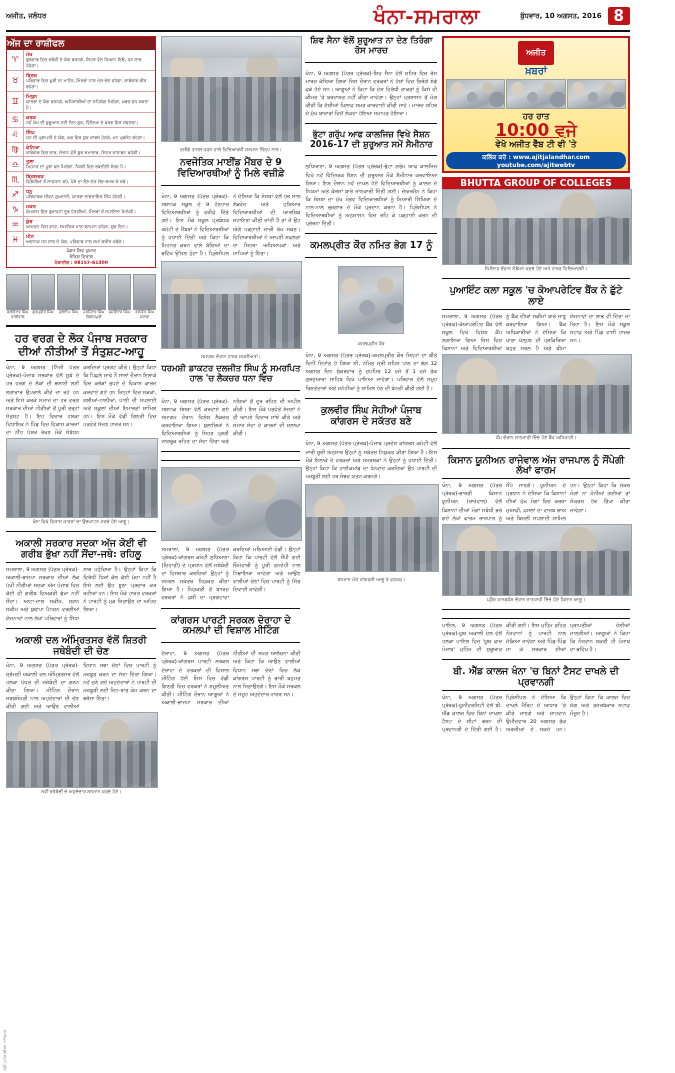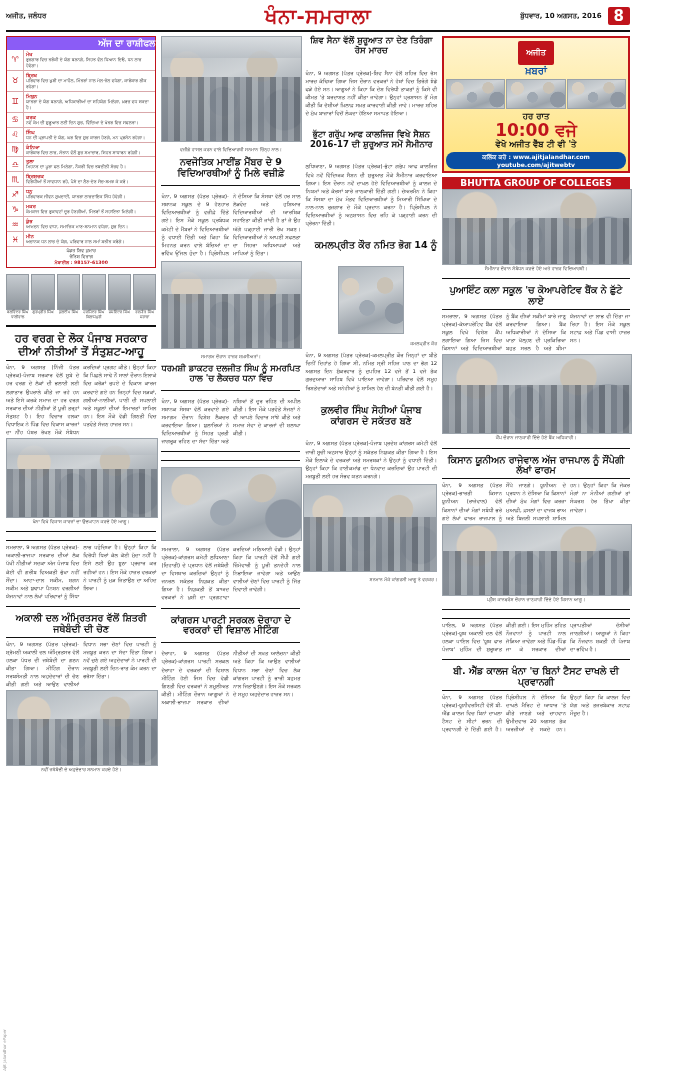--- a/index.html
+++ b/index.html
@@ -2,31 +2,31 @@
 <html><head>
 <meta charset="utf-8">
 <style>
   html,body{margin:0;padding:0;background:#ffffff;}
   body{width:675px;height:1073px;font-family:"DejaVu Sans","Liberation Sans",sans-serif;color:#111;overflow:hidden;}
   .page{position:relative;width:636px;height:1073px;background:#fff;box-sizing:border-box;padding:4px 6px 6px 6px;}
 
   
   .masthead{display:flex;align-items:center;justify-content:space-between;border-bottom:2px solid #111;padding-bottom:2px;}
   .mh-left{font-size:7px;font-weight:bold;color:#111;width:150px;}
-  .mh-title{flex:1;text-align:center;font-size:20px;font-weight:bold;color:#c0141b;letter-spacing:0.5px;}
+  .mh-title{flex:1;text-align:right;font-size:20px;font-weight:bold;color:#c0141b;letter-spacing:0.5px;}
   .mh-right{display:flex;align-items:center;gap:6px;width:150px;justify-content:flex-end;}
   .mh-date{font-size:7px;font-weight:bold;}
   .mh-pageno{background:#c0141b;color:#fff;font-size:15px;font-weight:bold;padding:0px 6px;border-radius:2px;line-height:18px;}
 
   
   .cols{display:flex;gap:5px;margin-top:4px;height:1038px;}
   .col{display:flex;flex-direction:column;gap:4px;}
   .c1{width:160px;}
   .c2{width:148px;}
-  .c3{width:140px;align-items:flex-end;}
+  .c3{width:140px;}
   .c4{width:200px;}
 
   
   .hdl{font-weight:bold;color:#111;line-height:1.15;text-align:center;}
   .h-lg{font-size:11px;}
   .h-md{font-size:9.5px;}
   .h-sm{font-size:8.5px;}
   .rule{border-top:1px solid #111;margin:2px 0;}
   .thickrule{border-top:2px solid #111;margin:2px 0;}
 
@@ -48,29 +48,29 @@
   }
   .photo .people{position:absolute;bottom:0;left:0;right:0;height:62%;
     background:repeating-linear-gradient(90deg,#6f7781 0 6px,#8d949c 6px 12px,#5d646d 12px 18px,#a0a7ad 18px 24px);
     opacity:.75;}
   .photo .strip{position:absolute;top:0;left:0;right:0;height:20%;background:linear-gradient(180deg,#dfe3e6,#b7bdc3);opacity:.8;}
 
   
   .ad-ajit{border:2px solid #c0141b;background:linear-gradient(180deg,#fff4cf,#ffe27a);padding:2px;text-align:center;}
   .ad-ajit .logo{display:inline-block;background:#c0141b;color:#fff;font-size:8px;font-weight:bold;padding:7px 8px;border-radius:2px;}
   .ad-ajit .big{font-size:10px;font-weight:bold;color:#0a4ea3;line-height:1.05;margin:1px 0;}
-  .ad-ajit .time{font-size:17px;font-weight:bold;color:#c0141b;line-height:1;}
+  .ad-ajit .time{font-size:17px;font-weight:bold;color:#c0141b;line-height:1;text-decoration:underline;}
   .ad-ajit .sub{font-size:8.5px;font-weight:bold;color:#111;}
   .ad-ajit .web{background:#0a4ea3;color:#fff;font-size:6px;font-weight:bold;padding:1px 2px;margin-top:2px;border-radius:8px;}
   .ad-photos{display:flex;gap:1px;margin:2px 0;}
   .ad-photos .photo{height:28px;flex:1;}
 
   
   .rashi{border:1px solid #c0141b;}
-  .rashi .rh{background:#8b5cf6;color:#fff;font-size:9px;font-weight:bold;text-align:right;padding:1px 0;}
+  .rashi .rh{background:#7f1d1d;color:#fff;font-size:9px;font-weight:bold;text-align:left;padding:1px 0;}
   .rashi .rr{display:flex;border-bottom:0.5px solid #d9a7aa;}
   .rashi .ri{width:16px;flex:none;display:flex;align-items:center;justify-content:center;font-size:8px;color:#c0141b;border-right:0.5px solid #d9a7aa;}
   .rashi .rt{flex:1;padding:1px 2px;}
   .rashi .rn{font-size:5px;font-weight:bold;color:#c0141b;line-height:1.2;}
   .rashi .rd{font-size:4.4px;line-height:1.35;color:#222;}
   .rashi .foot{font-size:4.6px;text-align:center;padding:1px;line-height:1.3;}
   .rashi .footred{color:#c0141b;font-weight:bold;}
 
   
   .portraits{display:flex;gap:2px;margin-top:2px;}
@@ -223,20 +223,21 @@
           <div class="grain"></div>
             <div class="strip"></div>
             <div class="people"></div>
         </div>
         <div class="cap">ਖੰਨਾ ਵਿਖੇ ਵਿਕਾਸ ਕਾਰਜਾਂ ਦਾ ਉਦਘਾਟਨ ਕਰਦੇ ਹੋਏ ਆਗੂ।</div>
       </div>
 
       <div class="rule"></div>
 
       <div>
+        <div class="hdl h-md">ਅਕਾਲੀ ਸਰਕਾਰ ਸਦਕਾ ਅੱਜ ਕੋਈ ਵੀ ਗਰੀਬ ਭੁੱਖਾ ਨਹੀਂ ਸੌਂਦਾ-ਜਥੇ: ਰਹਿਲੂ</div>
         <div class="rule"></div>
         <div class="body-txt b2">ਸਮਰਾਲਾ, 9 ਅਗਸਤ (ਪੱਤਰ ਪ੍ਰੇਰਕ)-ਅਕਾਲੀ-ਭਾਜਪਾ ਸਰਕਾਰ ਦੀਆਂ ਲੋਕ ਪੱਖੀ ਨੀਤੀਆਂ ਸਦਕਾ ਅੱਜ ਪੰਜਾਬ ਵਿਚ ਕੋਈ ਵੀ ਗਰੀਬ ਵਿਅਕਤੀ ਭੁੱਖਾ ਨਹੀਂ ਸੌਂਦਾ। ਆਟਾ-ਦਾਲ ਸਕੀਮ, ਸ਼ਗਨ ਸਕੀਮ ਅਤੇ ਬੁਢਾਪਾ ਪੈਨਸ਼ਨ ਵਰਗੀਆਂ ਯੋਜਨਾਵਾਂ ਨਾਲ ਲੱਖਾਂ ਪਰਿਵਾਰਾਂ ਨੂੰ ਸਿੱਧਾ ਲਾਭ ਪਹੁੰਚਿਆ ਹੈ। ਉਨ੍ਹਾਂ ਕਿਹਾ ਕਿ ਵਿਰੋਧੀ ਧਿਰਾਂ ਕੋਲ ਕੋਈ ਮੁੱਦਾ ਨਹੀਂ ਹੈ ਇਸੇ ਲਈ ਉਹ ਝੂਠਾ ਪ੍ਰਚਾਰ ਕਰ ਰਹੀਆਂ ਹਨ। ਇਸ ਮੌਕੇ ਹਾਜ਼ਰ ਵਰਕਰਾਂ ਨੇ ਪਾਰਟੀ ਨੂੰ ਮੁੜ ਜਿਤਾਉਣ ਦਾ ਅਹਿਦ ਲਿਆ।</div>
       </div>
 
       <div class="rule"></div>
 
       <div>
         <div class="hdl h-md">ਅਕਾਲੀ ਦਲ ਅੰਮ੍ਰਿਤਸਰ ਵੱਲੋਂ ਸ਼ਿਤਰੀ ਜਥੇਬੰਦੀ ਦੀ ਚੋਣ</div>
         <div class="rule"></div>
         <div class="body-txt b2">ਖੰਨਾ, 9 ਅਗਸਤ (ਪੱਤਰ ਪ੍ਰੇਰਕ)-ਸ਼੍ਰੋਮਣੀ ਅਕਾਲੀ ਦਲ ਅੰਮ੍ਰਿਤਸਰ ਵੱਲੋਂ ਹਲਕਾ ਪੱਧਰ ਦੀ ਜਥੇਬੰਦੀ ਦਾ ਗਠਨ ਕੀਤਾ ਗਿਆ। ਮੀਟਿੰਗ ਦੌਰਾਨ ਸਰਬਸੰਮਤੀ ਨਾਲ ਅਹੁਦੇਦਾਰਾਂ ਦੀ ਚੋਣ ਕੀਤੀ ਗਈ ਅਤੇ ਆਉਣ ਵਾਲੀਆਂ ਵਿਧਾਨ ਸਭਾ ਚੋਣਾਂ ਵਿਚ ਪਾਰਟੀ ਨੂੰ ਮਜ਼ਬੂਤ ਕਰਨ ਦਾ ਸੱਦਾ ਦਿੱਤਾ ਗਿਆ। ਨਵੇਂ ਚੁਣੇ ਗਏ ਅਹੁਦੇਦਾਰਾਂ ਨੇ ਪਾਰਟੀ ਦੀ ਮਜ਼ਬੂਤੀ ਲਈ ਦਿਨ-ਰਾਤ ਕੰਮ ਕਰਨ ਦਾ ਭਰੋਸਾ ਦਿੱਤਾ।</div>
@@ -275,40 +276,40 @@
       <div class="rule"></div>
 
       <div class="rule"></div>
       <div class="photo" style="height:72px;">
         <div class="grain"></div>
       </div>
       <div class="body-txt b2">ਸਮਰਾਲਾ, 9 ਅਗਸਤ (ਪੱਤਰ ਪ੍ਰੇਰਕ)-ਕਾਂਗਰਸ ਕਮੇਟੀ ਲੁਧਿਆਣਾ (ਦਿਹਾਤੀ) ਦੇ ਪ੍ਰਧਾਨ ਵੱਲੋਂ ਜਥੇਬੰਦੀ ਦਾ ਵਿਸਥਾਰ ਕਰਦਿਆਂ ਉਨ੍ਹਾਂ ਨੂੰ ਜਨਰਲ ਸਕੱਤਰ ਨਿਯੁਕਤ ਕੀਤਾ ਗਿਆ ਹੈ। ਨਿਯੁਕਤੀ ਤੋਂ ਬਾਅਦ ਵਰਕਰਾਂ ਨੇ ਖੁਸ਼ੀ ਦਾ ਪ੍ਰਗਟਾਵਾ ਕਰਦਿਆਂ ਮਠਿਆਈ ਵੰਡੀ। ਉਨ੍ਹਾਂ ਕਿਹਾ ਕਿ ਪਾਰਟੀ ਵੱਲੋਂ ਸੌਂਪੀ ਗਈ ਜ਼ਿੰਮੇਵਾਰੀ ਨੂੰ ਪੂਰੀ ਤਨਦੇਹੀ ਨਾਲ ਨਿਭਾਇਆ ਜਾਵੇਗਾ ਅਤੇ ਆਉਣ ਵਾਲੀਆਂ ਚੋਣਾਂ ਵਿਚ ਪਾਰਟੀ ਨੂੰ ਜਿੱਤ ਦਿਵਾਈ ਜਾਵੇਗੀ।</div>
 
       <div class="rule"></div>
 
-      <div class="hdl h-md">ਕਾਂਗਰਸ ਪਾਰਟੀ ਸਰਕਲ ਦੋਰਾਹਾ ਦੇ ਵਰਕਰਾਂ ਦੀ ਵਿਸ਼ਾਲ ਮੀਟਿੰਗ</div>
+      <div class="hdl h-md">ਕਾਂਗਰਸ ਪਾਰਟੀ ਸਰਕਲ ਦੋਰਾਹਾ ਦੇ ਕਮਲਪਾਂ ਦੀ ਵਿਸ਼ਾਲ ਮੀਟਿੰਗ</div>
       <div class="rule"></div>
       <div class="body-txt b2">ਦੋਰਾਹਾ, 9 ਅਗਸਤ (ਪੱਤਰ ਪ੍ਰੇਰਕ)-ਕਾਂਗਰਸ ਪਾਰਟੀ ਸਰਕਲ ਦੋਰਾਹਾ ਦੇ ਵਰਕਰਾਂ ਦੀ ਵਿਸ਼ਾਲ ਮੀਟਿੰਗ ਹੋਈ ਜਿਸ ਵਿਚ ਵੱਡੀ ਗਿਣਤੀ ਵਿਚ ਵਰਕਰਾਂ ਨੇ ਸ਼ਮੂਲੀਅਤ ਕੀਤੀ। ਮੀਟਿੰਗ ਦੌਰਾਨ ਆਗੂਆਂ ਨੇ ਅਕਾਲੀ-ਭਾਜਪਾ ਸਰਕਾਰ ਦੀਆਂ ਨੀਤੀਆਂ ਦੀ ਸਖ਼ਤ ਆਲੋਚਨਾ ਕੀਤੀ ਅਤੇ ਕਿਹਾ ਕਿ ਆਉਣ ਵਾਲੀਆਂ ਵਿਧਾਨ ਸਭਾ ਚੋਣਾਂ ਵਿਚ ਲੋਕ ਕਾਂਗਰਸ ਪਾਰਟੀ ਨੂੰ ਭਾਰੀ ਬਹੁਮਤ ਨਾਲ ਜਿਤਾਉਣਗੇ। ਇਸ ਮੌਕੇ ਸਰਕਲ ਦੇ ਸਮੂਹ ਅਹੁਦੇਦਾਰ ਹਾਜ਼ਰ ਸਨ।</div>
     </div>
 
     <div class="col c3">
 
       <div class="hdl h-sm">ਸ਼ਿਵ ਸੈਨਾ ਵੱਲੋਂ ਸ਼ੁਰੂਆਤ ਨਾ ਦੇਣ ਤਿਰੰਗਾ ਰੋਸ ਮਾਰਚ</div>
       <div class="rule"></div>
       <div class="body-txt">ਖੰਨਾ, 9 ਅਗਸਤ (ਪੱਤਰ ਪ੍ਰੇਰਕ)-ਸ਼ਿਵ ਸੈਨਾ ਵੱਲੋਂ ਸ਼ਹਿਰ ਵਿਚ ਰੋਸ ਮਾਰਚ ਕੱਢਿਆ ਗਿਆ ਜਿਸ ਦੌਰਾਨ ਵਰਕਰਾਂ ਨੇ ਹੱਥਾਂ ਵਿਚ ਤਿਰੰਗੇ ਝੰਡੇ ਫੜੇ ਹੋਏ ਸਨ। ਆਗੂਆਂ ਨੇ ਕਿਹਾ ਕਿ ਦੇਸ਼ ਵਿਰੋਧੀ ਤਾਕਤਾਂ ਨੂੰ ਕਿਸੇ ਵੀ ਕੀਮਤ 'ਤੇ ਬਰਦਾਸ਼ਤ ਨਹੀਂ ਕੀਤਾ ਜਾਵੇਗਾ। ਉਨ੍ਹਾਂ ਪ੍ਰਸ਼ਾਸਨ ਤੋਂ ਮੰਗ ਕੀਤੀ ਕਿ ਦੋਸ਼ੀਆਂ ਖ਼ਿਲਾਫ਼ ਸਖ਼ਤ ਕਾਰਵਾਈ ਕੀਤੀ ਜਾਵੇ। ਮਾਰਚ ਸ਼ਹਿਰ ਦੇ ਮੁੱਖ ਬਾਜ਼ਾਰਾਂ ਵਿਚੋਂ ਲੰਘਦਾ ਹੋਇਆ ਸਮਾਪਤ ਹੋਇਆ।</div>
 
       <div class="rule"></div>
 
       <div class="hdl h-sm">ਭੁੱਟਾ ਗਰੁੱਪ ਆਫ ਕਾਲਜਿਜ਼ ਵਿਖੇ ਸੈਸ਼ਨ 2016-17 ਦੀ ਸ਼ੁਰੂਆਤ ਸਮੇਂ ਸੈਮੀਨਾਰ</div>
       <div class="rule"></div>
       <div class="body-txt">ਲੁਧਿਆਣਾ, 9 ਅਗਸਤ (ਪੱਤਰ ਪ੍ਰੇਰਕ)-ਭੁੱਟਾ ਗਰੁੱਪ ਆਫ ਕਾਲਜਿਜ਼ ਵਿਖੇ ਨਵੇਂ ਵਿੱਦਿਅਕ ਸੈਸ਼ਨ ਦੀ ਸ਼ੁਰੂਆਤ ਮੌਕੇ ਸੈਮੀਨਾਰ ਕਰਵਾਇਆ ਗਿਆ। ਇਸ ਦੌਰਾਨ ਨਵੇਂ ਦਾਖਲ ਹੋਏ ਵਿਦਿਆਰਥੀਆਂ ਨੂੰ ਕਾਲਜ ਦੇ ਨਿਯਮਾਂ ਅਤੇ ਕੋਰਸਾਂ ਬਾਰੇ ਜਾਣਕਾਰੀ ਦਿੱਤੀ ਗਈ। ਚੇਅਰਮੈਨ ਨੇ ਕਿਹਾ ਕਿ ਸੰਸਥਾ ਦਾ ਮੁੱਖ ਮੰਤਵ ਵਿਦਿਆਰਥੀਆਂ ਨੂੰ ਮਿਆਰੀ ਸਿੱਖਿਆ ਦੇ ਨਾਲ-ਨਾਲ ਰੁਜ਼ਗਾਰ ਦੇ ਮੌਕੇ ਪ੍ਰਦਾਨ ਕਰਨਾ ਹੈ। ਪ੍ਰਿੰਸੀਪਲ ਨੇ ਵਿਦਿਆਰਥੀਆਂ ਨੂੰ ਅਨੁਸ਼ਾਸਨ ਵਿਚ ਰਹਿ ਕੇ ਪੜ੍ਹਾਈ ਕਰਨ ਦੀ ਪ੍ਰੇਰਨਾ ਦਿੱਤੀ।</div>
 
       <div class="rule"></div>
 
-      <div class="hdl h-md">ਕਮਲਪ੍ਰੀਤ ਕੌਰ ਨਮਿਤ ਭੋਗ 14 ਨੂੰ</div>
+      <div class="hdl h-md">ਕਮਲਪ੍ਰੀਤ ਕੌਰ ਨਮਿਤ ਭੋਗ 17 ਨੂੰ</div>
       <div class="rule"></div>
       <div class="photo" style="height:66px;width:64px;margin:2px auto;">
         <div class="grain"></div>
       </div>
       <div class="cap">ਕਮਲਪ੍ਰੀਤ ਕੌਰ</div>
       <div class="body-txt">ਖੰਨਾ, 9 ਅਗਸਤ (ਪੱਤਰ ਪ੍ਰੇਰਕ)-ਕਮਲਪ੍ਰੀਤ ਕੌਰ ਜਿਨ੍ਹਾਂ ਦਾ ਬੀਤੇ ਦਿਨੀਂ ਦਿਹਾਂਤ ਹੋ ਗਿਆ ਸੀ, ਨਮਿਤ ਸ੍ਰੀ ਸਹਿਜ ਪਾਠ ਦਾ ਭੋਗ 12 ਅਗਸਤ ਦਿਨ ਸ਼ੁੱਕਰਵਾਰ ਨੂੰ ਦੁਪਹਿਰ 12 ਵਜੇ ਤੋਂ 1 ਵਜੇ ਤੱਕ ਗੁਰਦੁਆਰਾ ਸਾਹਿਬ ਵਿਖੇ ਪਾਇਆ ਜਾਵੇਗਾ। ਪਰਿਵਾਰ ਵੱਲੋਂ ਸਮੂਹ ਰਿਸ਼ਤੇਦਾਰਾਂ ਅਤੇ ਸਨੇਹੀਆਂ ਨੂੰ ਸ਼ਾਮਿਲ ਹੋਣ ਦੀ ਬੇਨਤੀ ਕੀਤੀ ਗਈ ਹੈ।</div>
 
       <div class="rule"></div>
 
       <div class="hdl h-md">ਕੁਲਵੀਰ ਸਿੰਘ ਸੋਹੀਆਂ ਪੰਜਾਬ ਕਾਂਗਰਸ ਦੇ ਸਕੱਤਰ ਬਣੇ</div>

